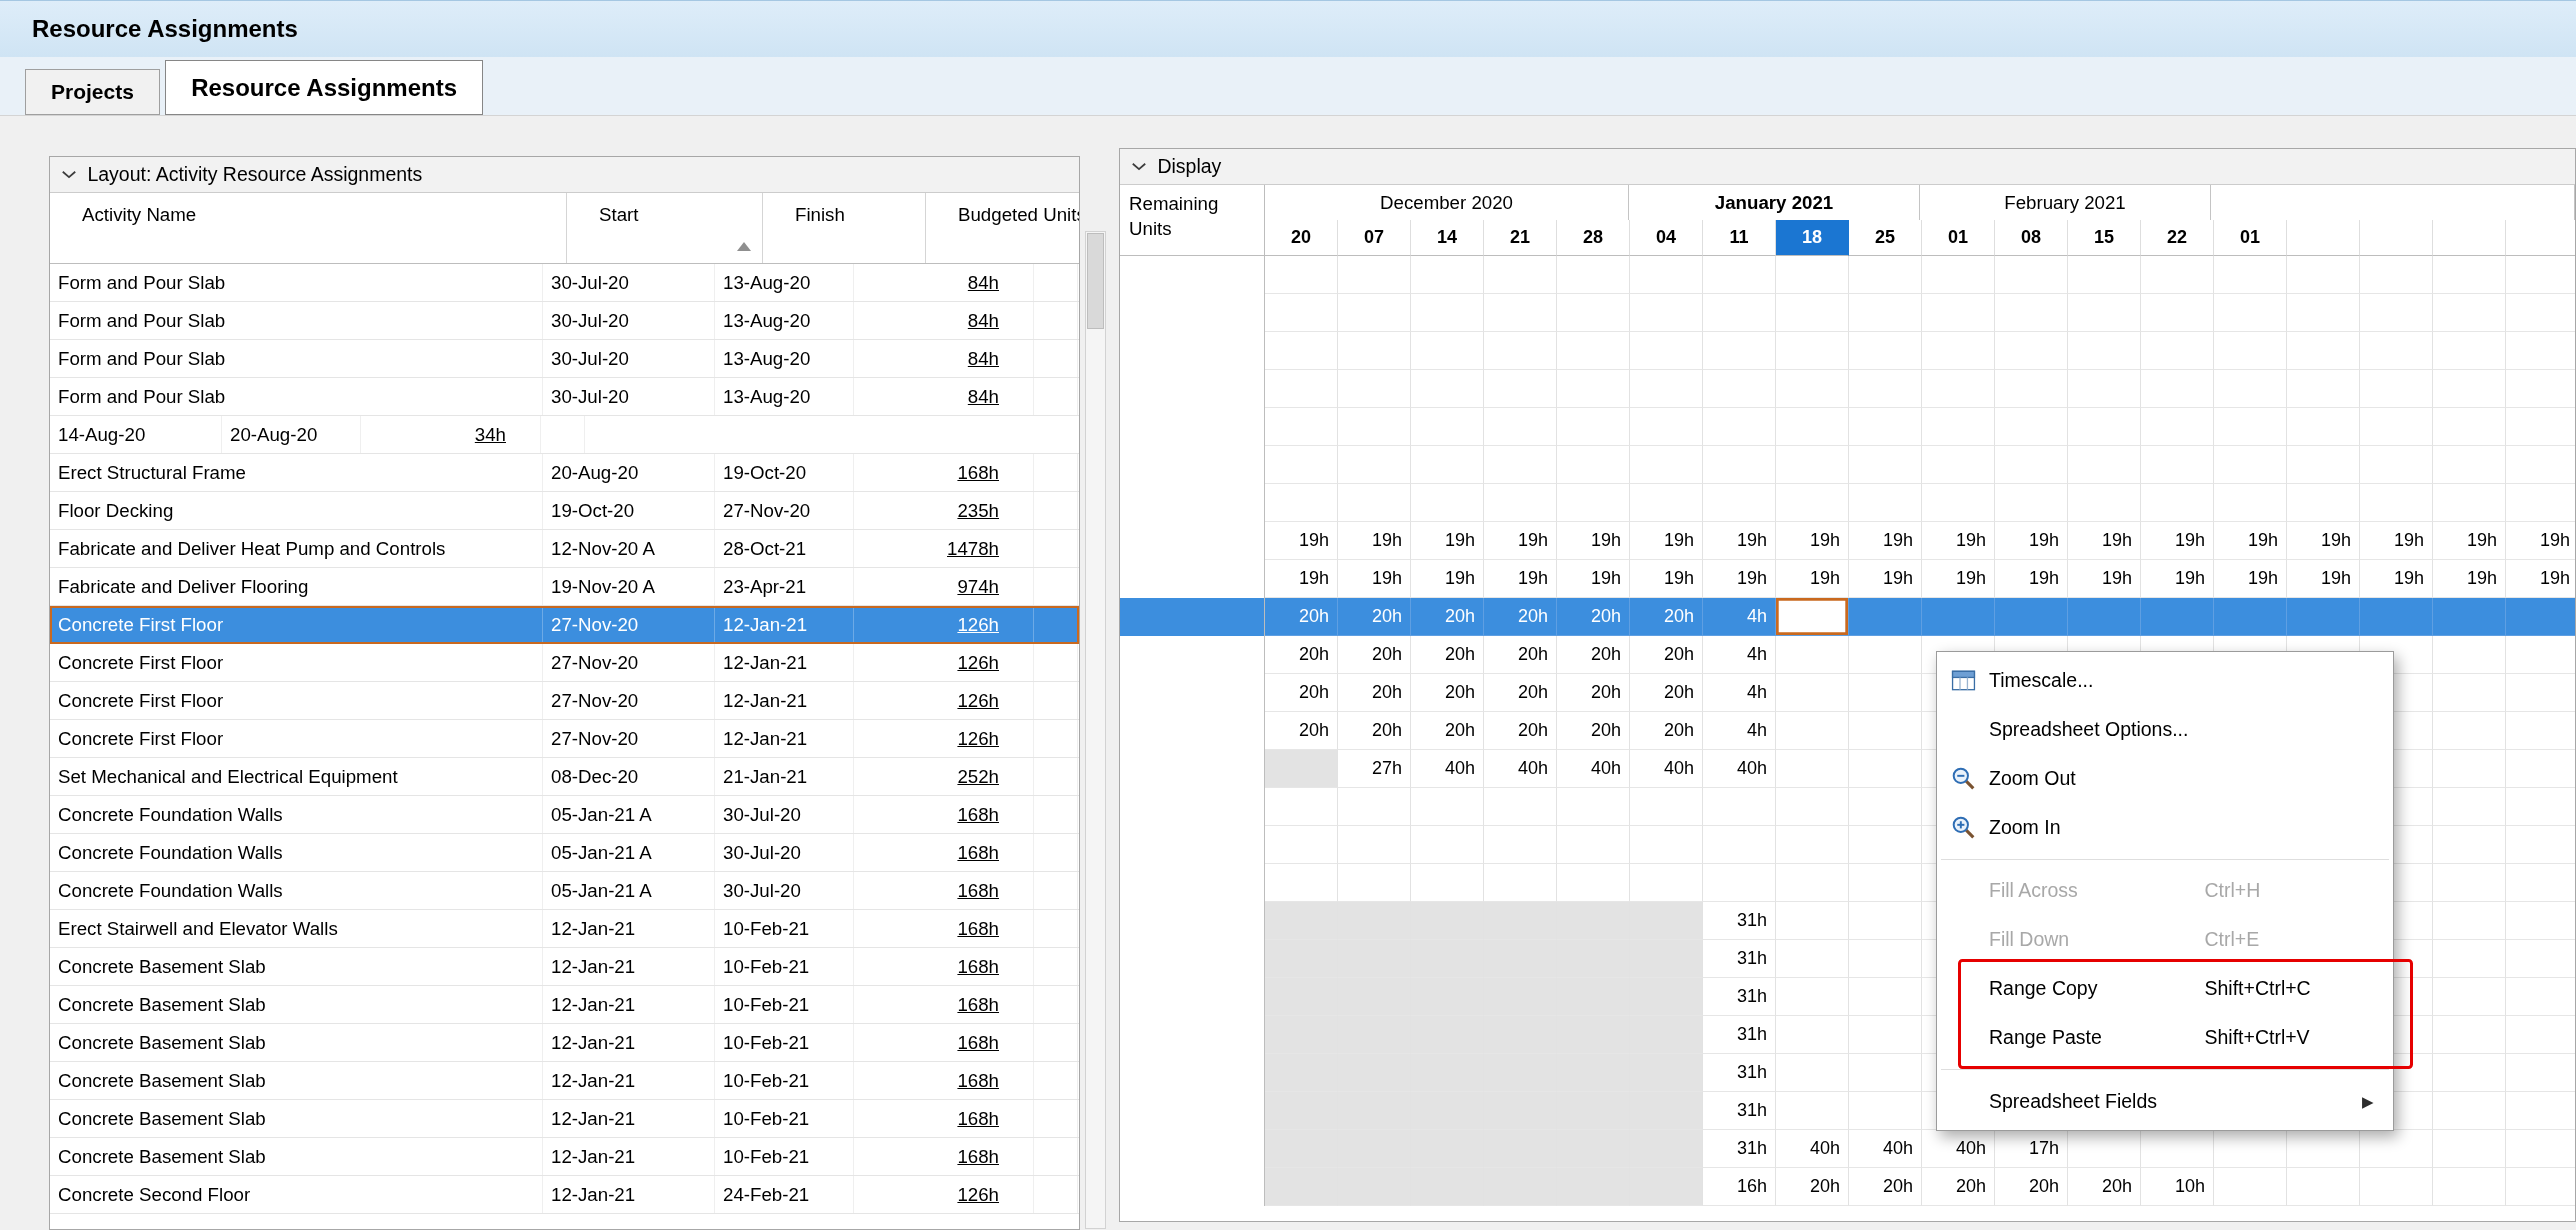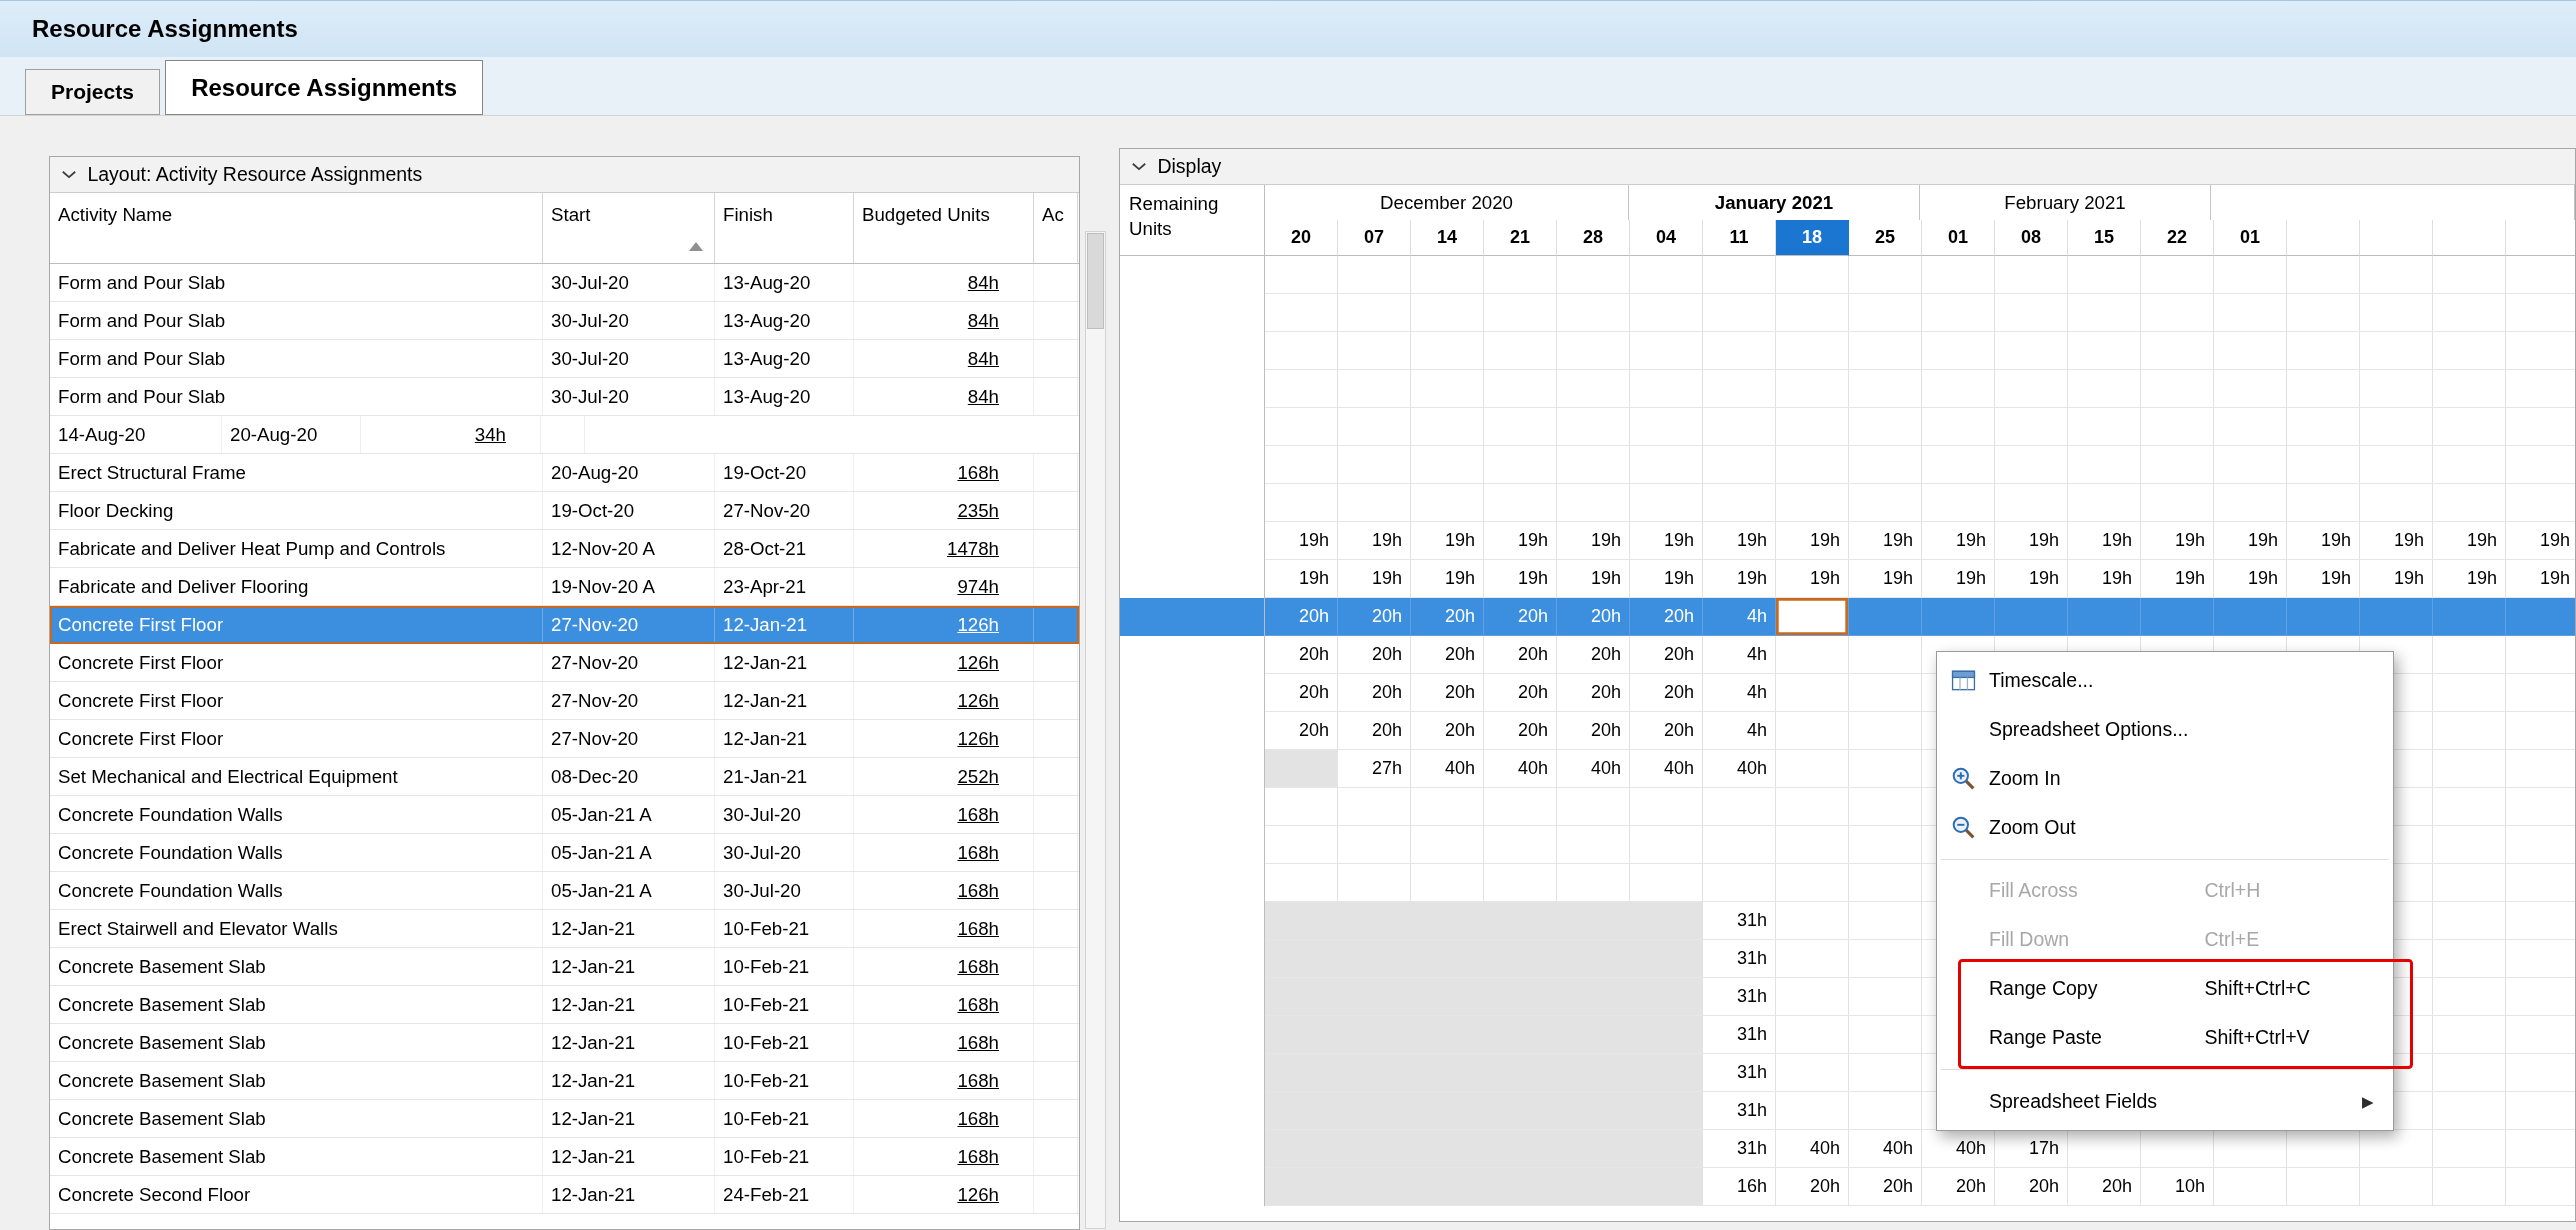--- a/index.html
+++ b/index.html
@@ -20,21 +20,21 @@
   .left-panel  { left:49px;  top:156px; width:1031px; height:1074px; }
   .right-panel { left:1119px; top:148px; width:1457px; height:1074px; }
 
   .panel-header { height:36px; background:#f2f2f2; border-bottom:0.9px solid #cccccc;
     display:flex; align-items:center; gap:10.7px; padding-left:10.7px; font-size:19.5px; }
   .chev { display:flex; align-items:center; }
 
   
   .lt-header { display:flex; height:71px; border-bottom:0.9px solid #bdbdbd; background:#fff; }
   .lt-hcell { position:relative; border-right:0.9px solid #d5d5d5; padding:10.7px 0 0 8px;
-    font-size:18.7px; white-space:nowrap; overflow:hidden; flex:none; }
+    font-size:18.7px; white-space:nowrap; overflow:hidden; flex:none;margin-left:24px; }
   .sort { position:absolute; right:10.7px; bottom:12.4px; width:0; height:0;
     border-left:7px solid transparent; border-right:7px solid transparent;
     border-bottom:9px solid #8f8f8f; }
   .lt-row { display:flex; height:38px; border-bottom:0.9px solid #e5e5e5; background:#fff; }
   .lt-cell { flex:none; border-right:0.9px solid #efefef; font-size:18.7px; line-height:37px;
     white-space:nowrap; overflow:hidden; padding-left:8px; }
   .lt-cell.r { text-align:right; padding-right:34px; padding-left:0;text-decoration:underline; }
   .lt-row.sel { background:#3c8ede; color:#fff; outline:2.7px solid #c9691f; outline-offset:-2.7px;
     position:relative; z-index:2; }
   .lt-row.sel .lt-cell { border-right-color:rgba(255,255,255,.25); }
@@ -877,34 +877,34 @@
     <div class="mi">
       <span class="ic"></span>
       <span class="lbl">Spreadsheet Options...</span>
     </div>
     <div class="mi">
       <span class="ic">
         <svg width="25" height="25" viewBox="0 0 28 28">
           <line x1="17" y1="17" x2="25" y2="25" stroke="#7a5230" stroke-width="3.5"></line>
           <circle cx="11" cy="11" r="8" fill="#eaf2fb" stroke="#2e6db4" stroke-width="2.2"></circle>
           <line x1="7" y1="11" x2="15" y2="11" stroke="#2e6db4" stroke-width="2.2"></line>
-          <line x1="11" y1="7" x2="11" y2="15" stroke="#2e6db4" stroke-width="2.2"></line>
         </svg>
       </span>
-      <span class="lbl">Zoom In</span>
+      <span class="lbl">Zoom Out</span>
     </div>
     <div class="mi">
       <span class="ic">
         <svg width="25" height="25" viewBox="0 0 28 28">
           <line x1="17" y1="17" x2="25" y2="25" stroke="#7a5230" stroke-width="3.5"></line>
           <circle cx="11" cy="11" r="8" fill="#eaf2fb" stroke="#2e6db4" stroke-width="2.2"></circle>
           <line x1="7" y1="11" x2="15" y2="11" stroke="#2e6db4" stroke-width="2.2"></line>
+          <line x1="11" y1="7" x2="11" y2="15" stroke="#2e6db4" stroke-width="2.2"></line>
         </svg>
       </span>
-      <span class="lbl">Zoom Out</span>
+      <span class="lbl">Zoom In</span>
     </div>
     <div class="msep"></div>
     <div class="mi disabled">
       <span class="ic"></span>
       <span class="lbl">Fill Across</span>
       <span class="sc">Ctrl+H</span>
     </div>
     <div class="mi disabled">
       <span class="ic"></span>
       <span class="lbl">Fill Down</span>

